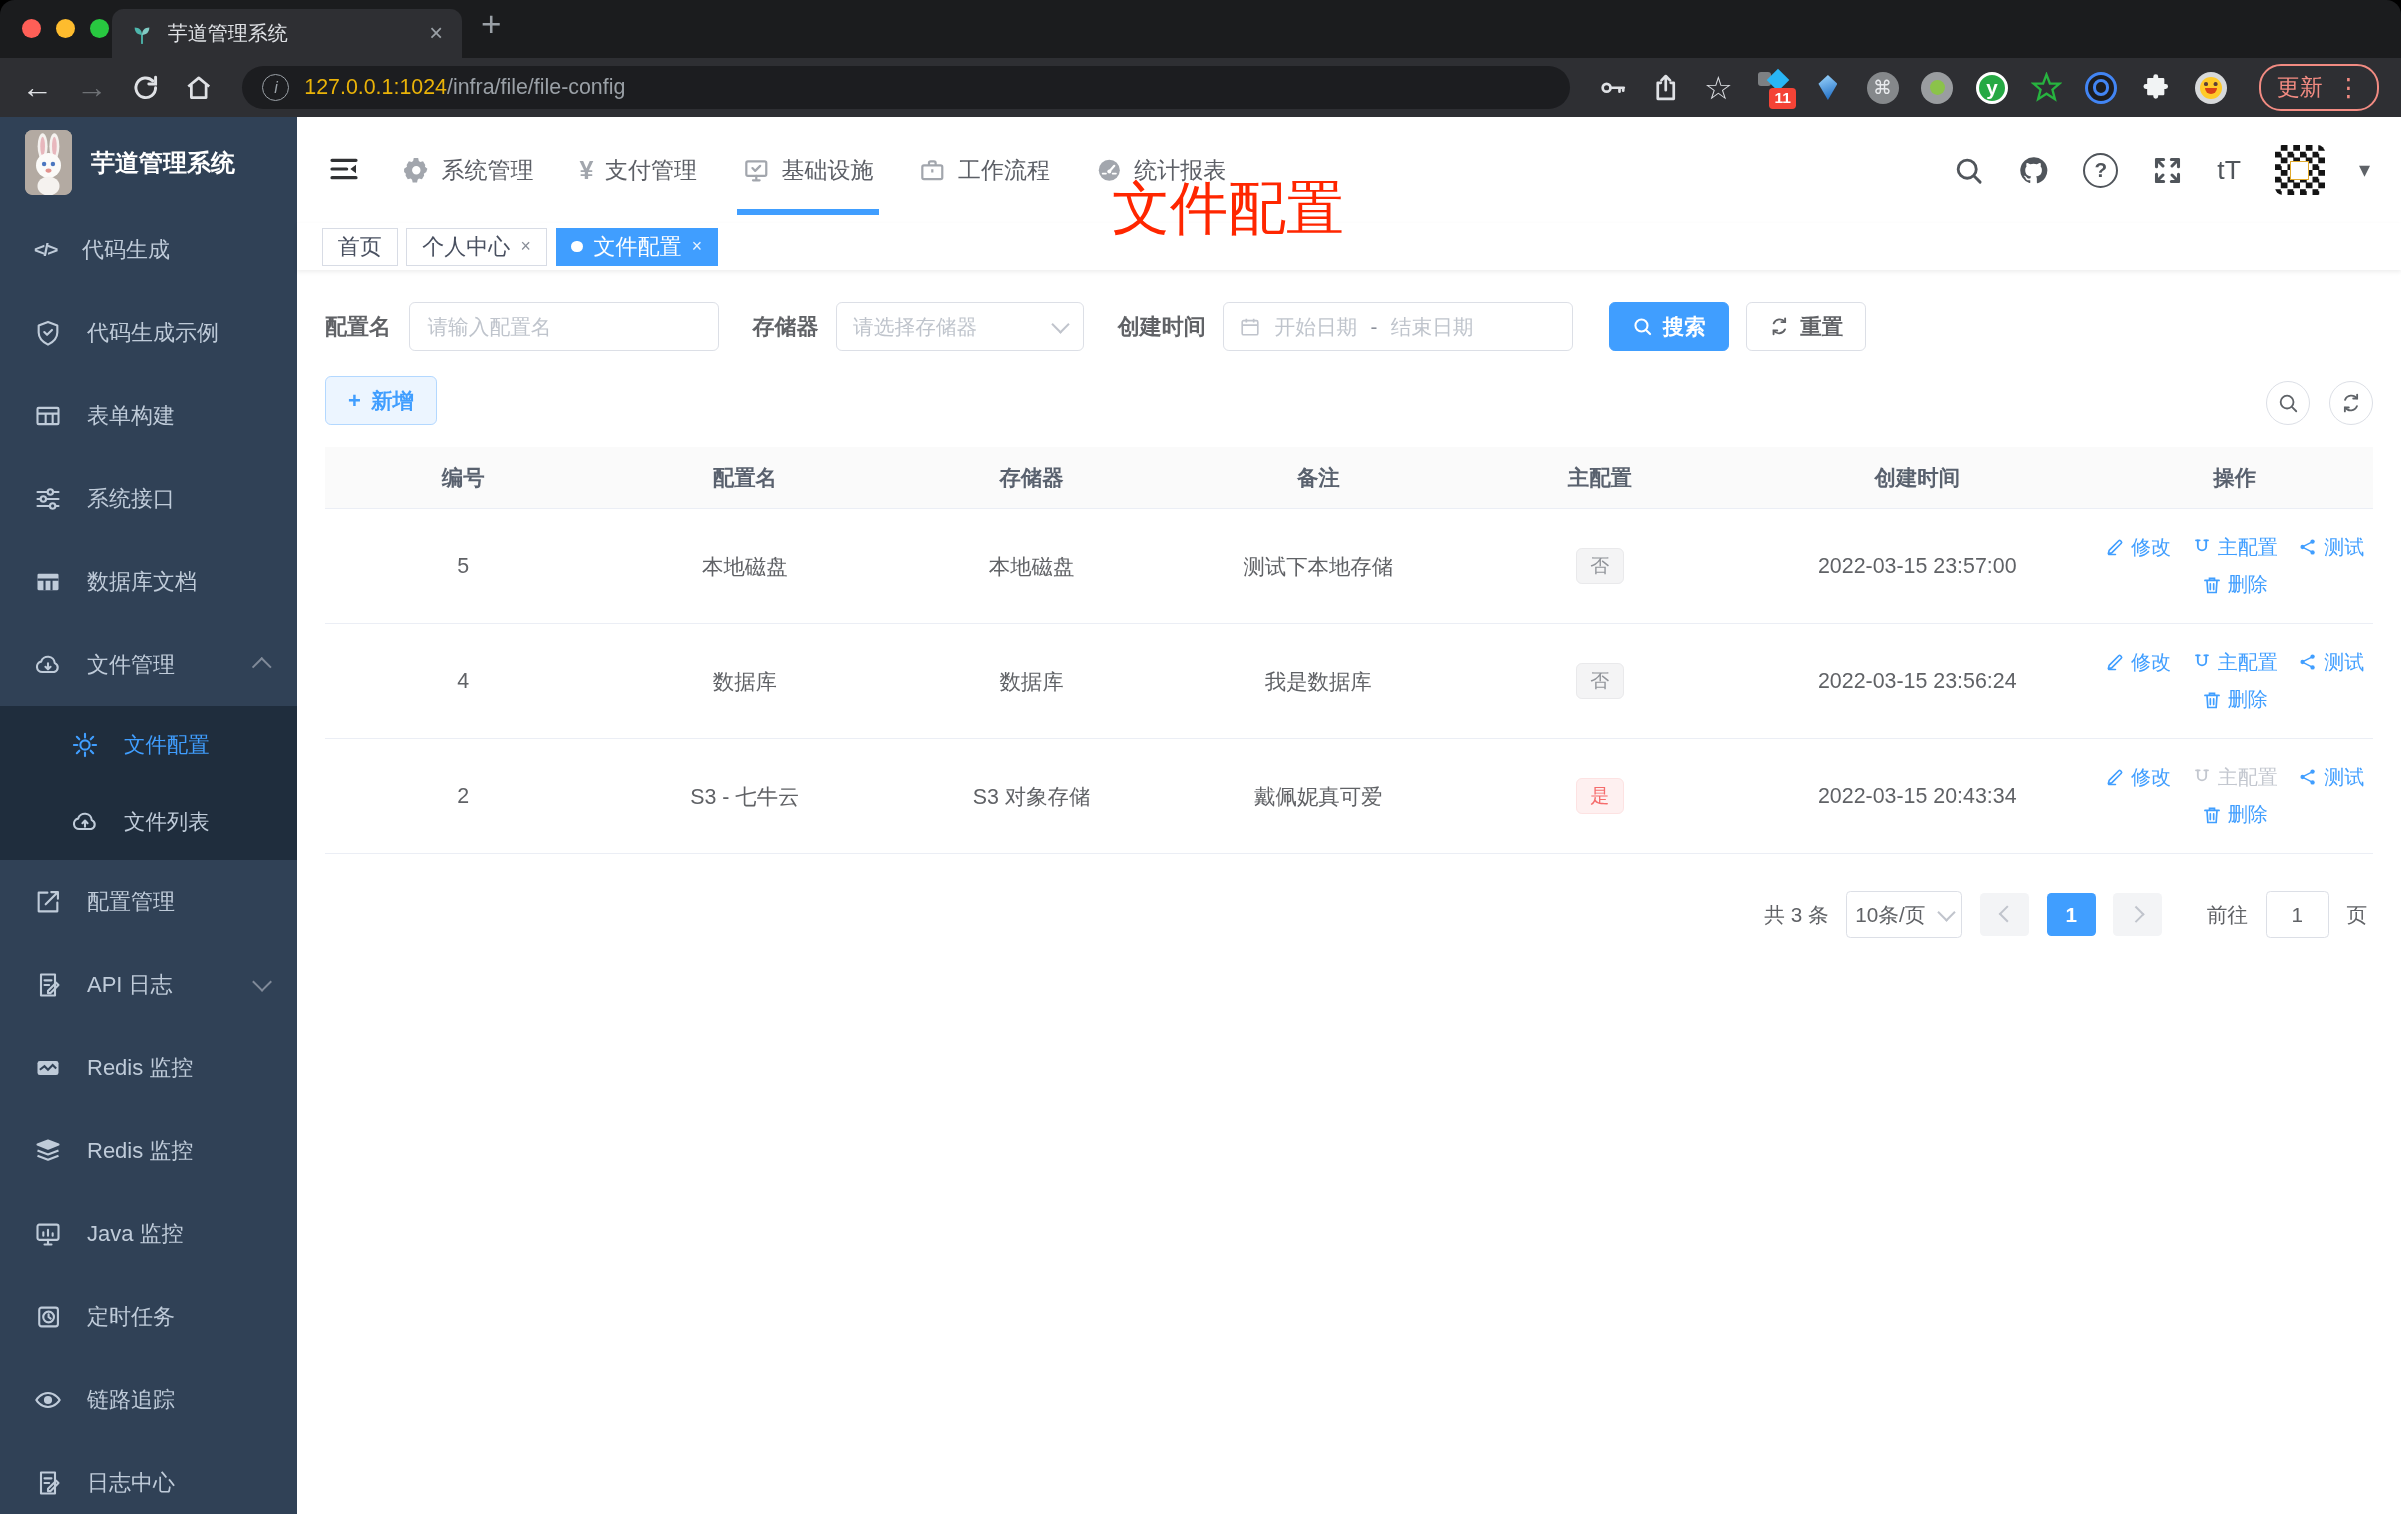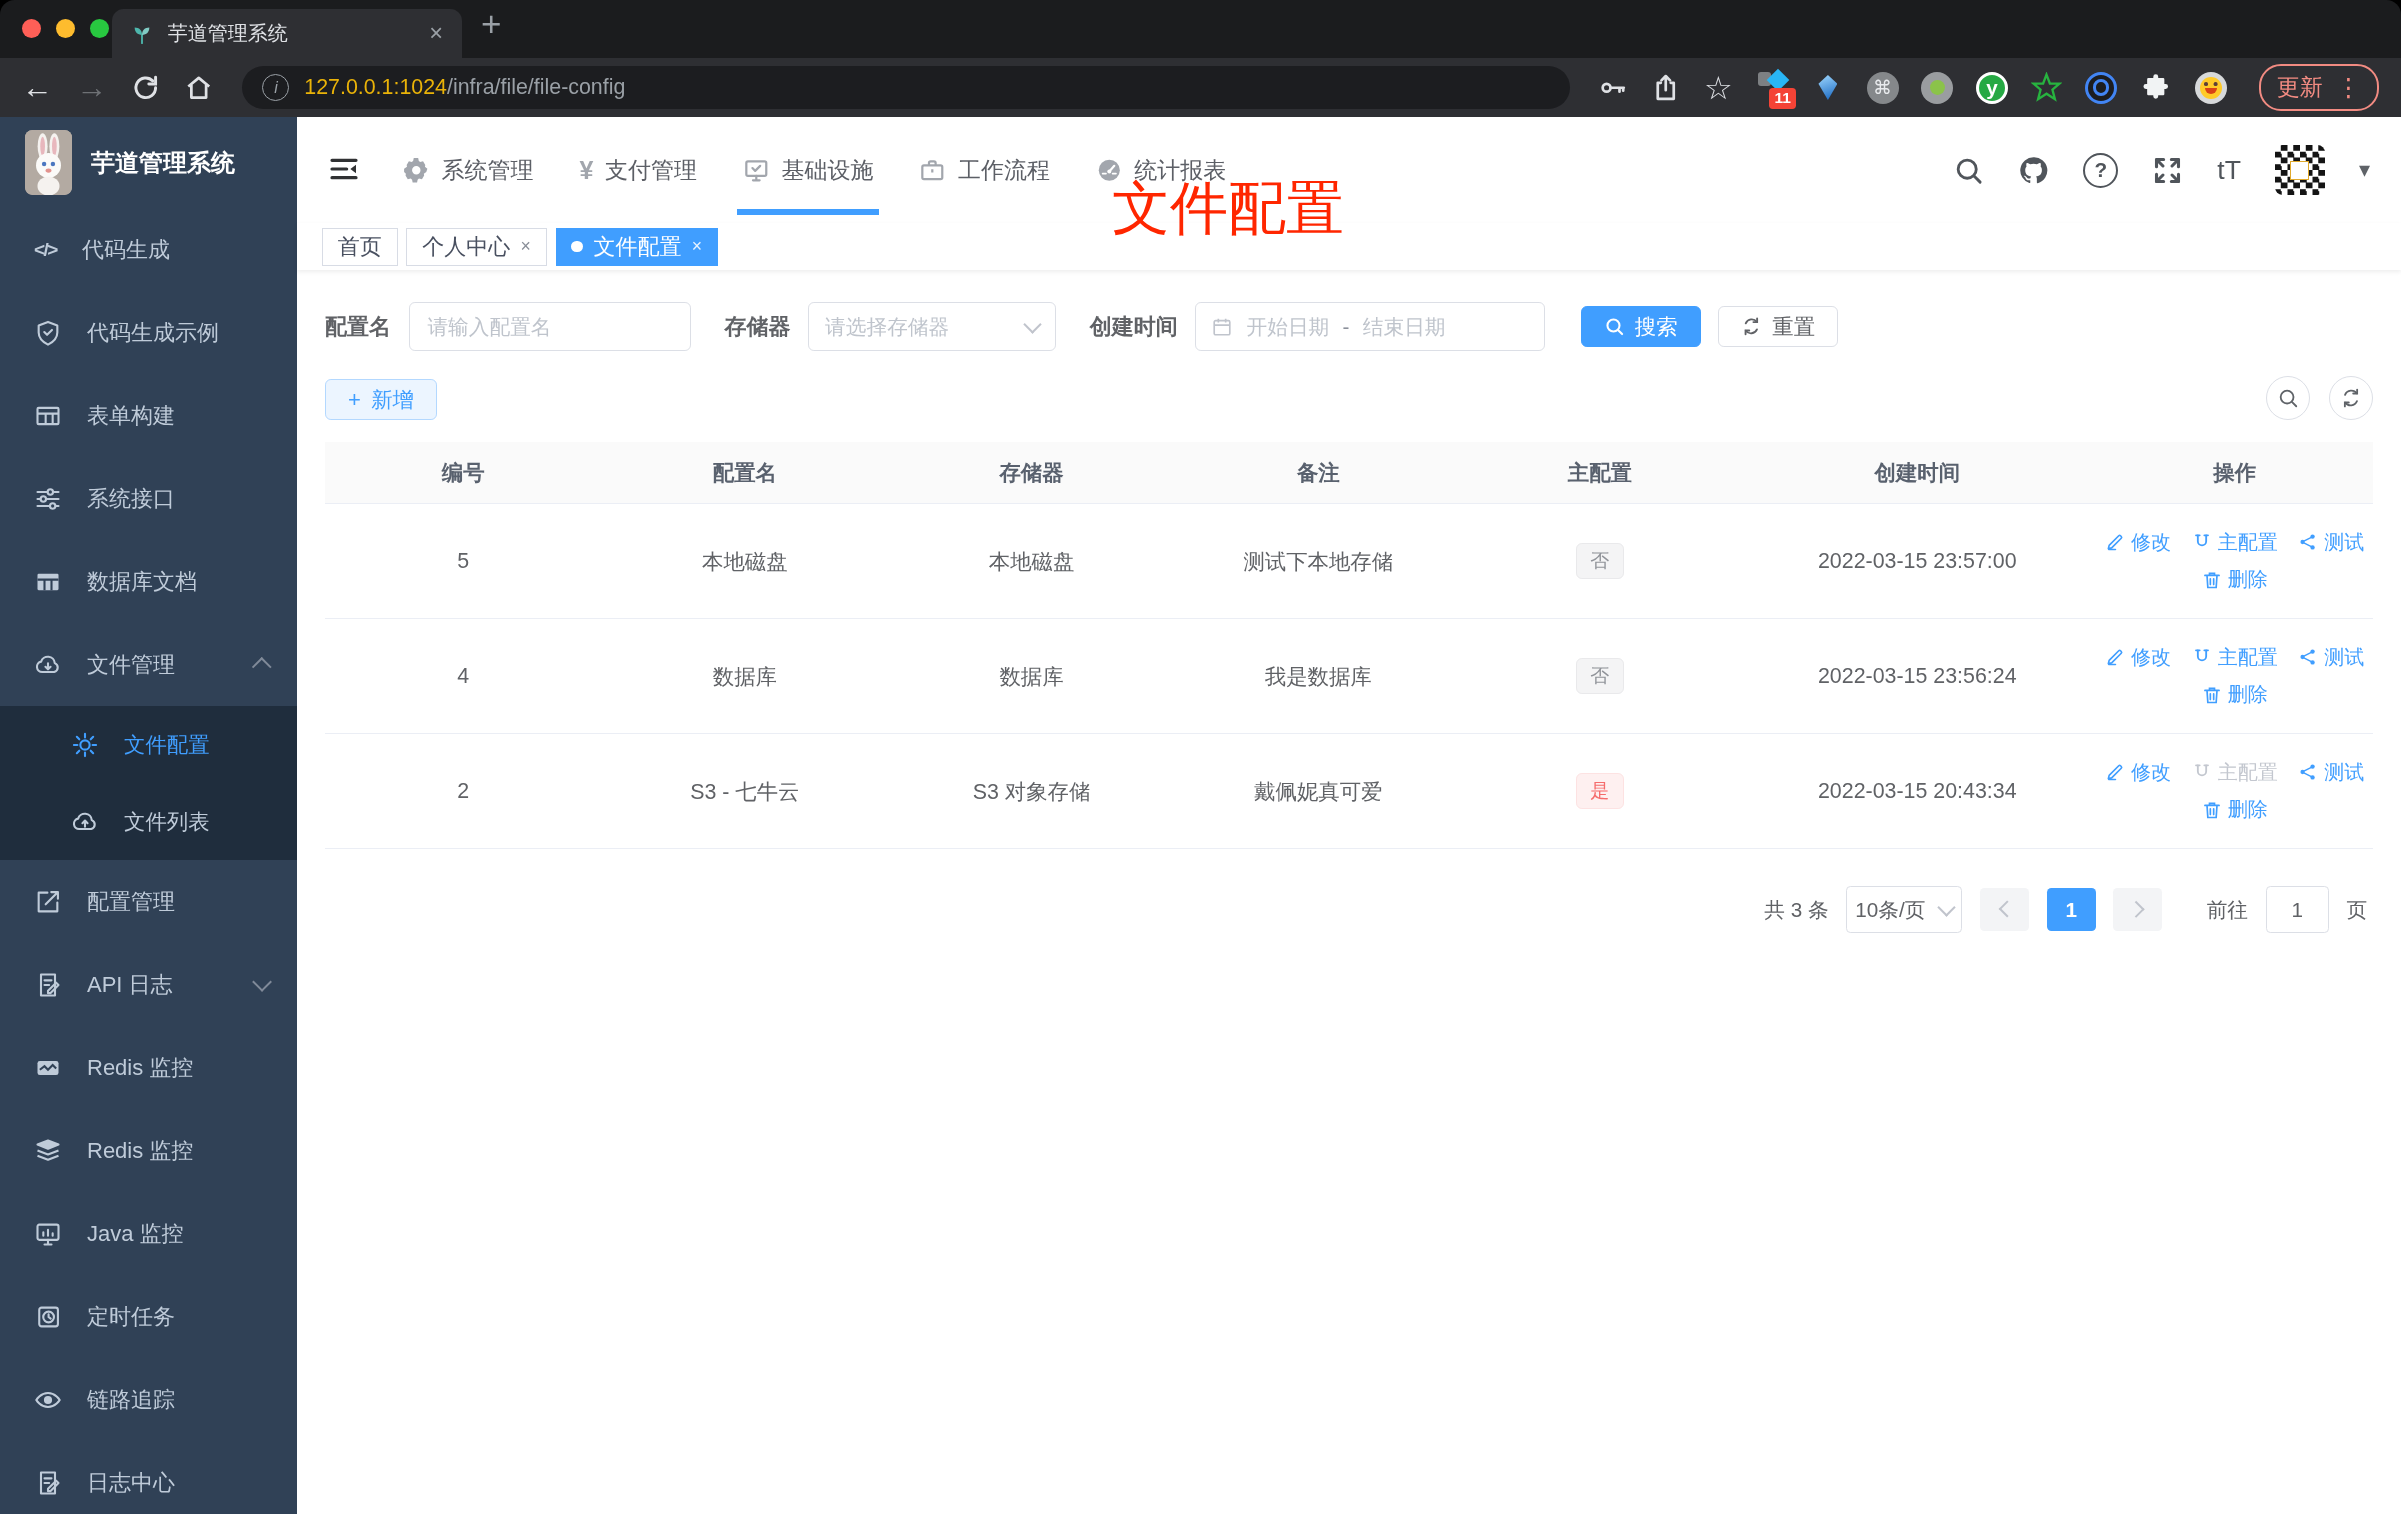--- a/index.html
+++ b/index.html
@@ -93,29 +93,29 @@
   .tag.active{background:#409eff;border-color:#409eff;color:#fff;}
   .tag.active .gx{color:#e8f3ff;}
   .dot{width:11.8px;height:11.8px;border-radius:50%;background:#fff;flex:none;}
   .content{flex:1;padding:32px 28px 0 28px;position:relative;min-height:0;}
   
   .filters{display:flex;align-items:center;gap:17.7px;color:#606266;}
   .flabel{font-size:22px;font-weight:700;flex:none;}
   .inp{height:49px;border:1.5px solid #dcdfe6;border-radius:5.9px;font-size:20.7px;color:#606266;box-sizing:border-box;
     padding:0 17.7px;outline:none;background:#fff;}
   .inp::placeholder{color:#bfc4cc;}
-  .name-inp{width:282px;margin-right:16px;}
+  .name-inp{width:310px;margin-right:16px;}
   .selbox{width:248px;height:49px;border:1.5px solid #dcdfe6;border-radius:5.9px;display:flex;align-items:center;
     padding:0 16px;box-sizing:border-box;margin-right:16px;color:#bfc4cc;font-size:20.7px;}
   .selbox .ph{flex:1;}
   .vcar{width:11px;height:11px;border-right:2.2px solid #c0c4cc;border-bottom:2.2px solid #c0c4cc;transform:rotate(45deg);margin-top:-4.4px;flex:none;}
   .datebox{width:350px;height:49px;border:1.5px solid #dcdfe6;border-radius:5.9px;display:flex;align-items:center;gap:13.3px;
     padding:0 14.8px;box-sizing:border-box;margin-right:17.7px;font-size:20.7px;color:#bfc4cc;}
   .datebox svg{width:22px;height:22px;color:#c0c4cc;flex:none;}
-  .btn{height:41px;border-radius:5.9px;display:flex;align-items:center;gap:10.3px;padding:8px 22px;font-size:21.4px;box-sizing:border-box;}
+  .btn{height:49px;border-radius:5.9px;display:flex;align-items:center;gap:10.3px;padding:8px 22px;font-size:21.4px;box-sizing:border-box;font-weight:bold;}
   .btn svg{width:20.7px;height:20.7px;}
   .btn-primary{background:#409eff;color:#fff;border:1.5px solid #409eff;}
   .btn-plain{background:#fff;color:#606266;border:1.5px solid #dcdfe6;}
   .btn-addish{background:#ecf5ff;color:#409eff;border:1.5px solid #b3d8ff;}
   .btn .gx{font-size:22px;color:inherit;}
   
   .add-row{margin-top:25px;display:flex;align-items:flex-end;}
   .round-btns{margin-left:auto;display:flex;gap:19px;}
   .rbtn{width:44px;height:44px;border:1.5px solid #dcdfe6;border-radius:50%;display:flex;align-items:center;justify-content:center;color:#5f6368;box-sizing:border-box;}
   .rbtn svg{width:22px;height:22px;}

